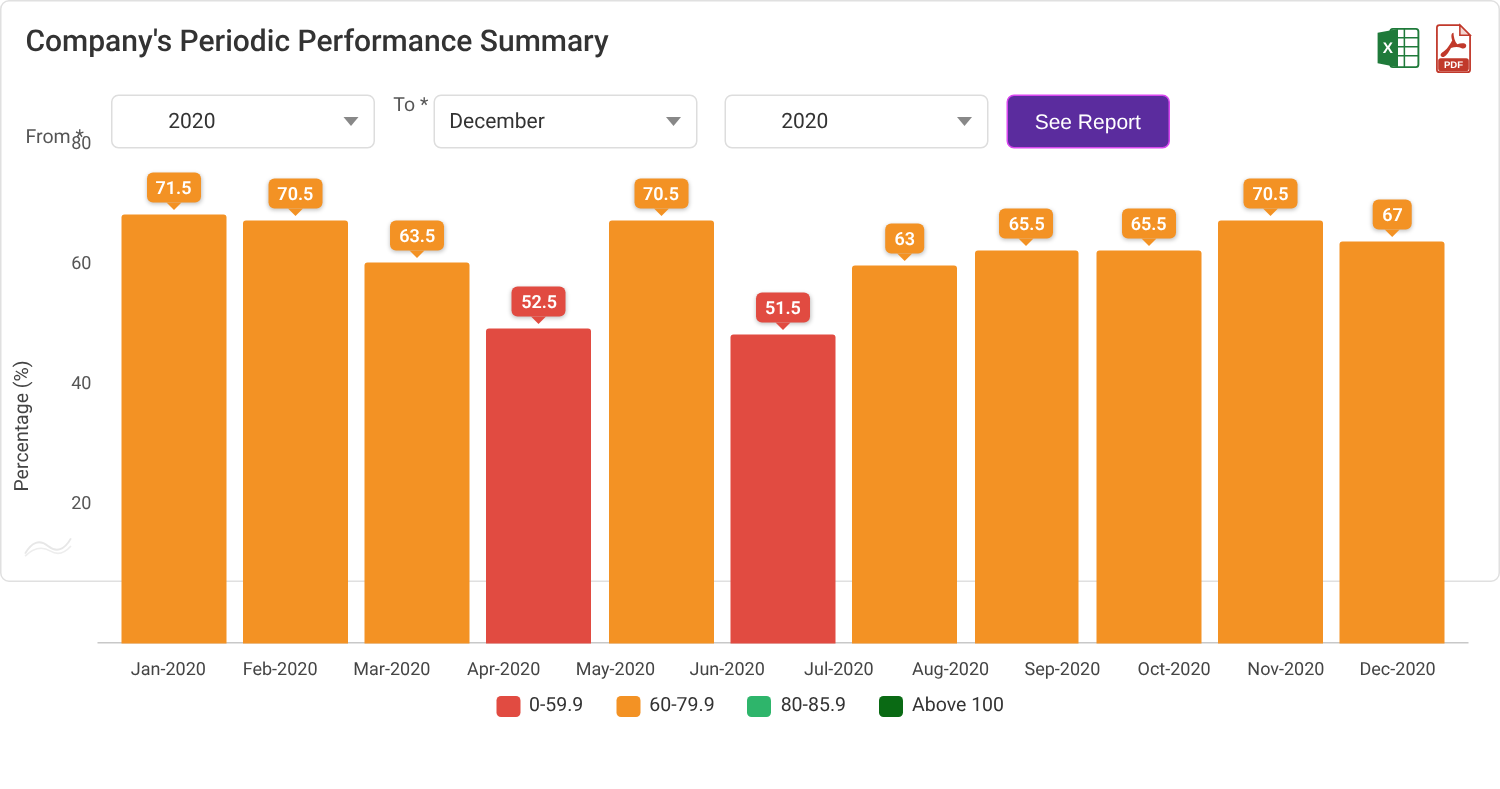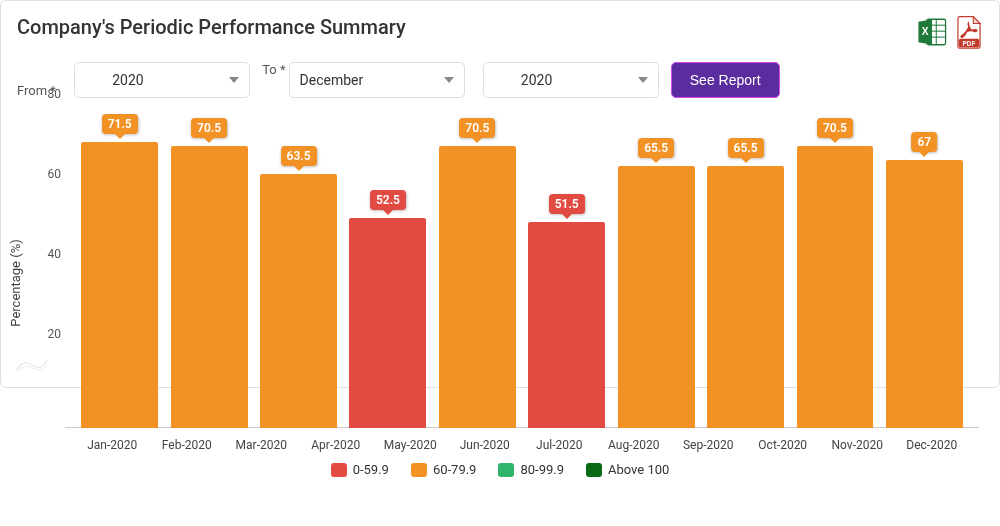--- a/index.html
+++ b/index.html
@@ -282,20 +282,25 @@
             <div class="bar orange" style="height: 88.125%;">
               <div class="bubble orange"><span>70.5</span></div>
             </div>
           </div>
           <div class="bar-slot">
             <div class="bar red" style="height: 64.375%;">
               <div class="bubble red"><span>51.5</span></div>
             </div>
           </div>
           <div class="bar-slot">
+            <div class="bar orange" style="height: 78.75%;">
+              <div class="bubble orange"><span>63</span></div>
+            </div>
+          </div>
+          <div class="bar-slot">
             <div class="bar orange" style="height: 81.875%;">
               <div class="bubble orange"><span>65.5</span></div>
             </div>
           </div>
           <div class="bar-slot">
             <div class="bar orange" style="height: 81.875%;">
               <div class="bubble orange"><span>65.5</span></div>
             </div>
           </div>
           <div class="bar-slot">
@@ -334,21 +339,21 @@
       <div class="lg-item">
         <div class="lg-swatch sw-red"></div>
         <span>0-59.9</span>
       </div>
       <div class="lg-item">
         <div class="lg-swatch sw-orange"></div>
         <span>60-79.9</span>
       </div>
       <div class="lg-item">
         <div class="lg-swatch sw-lgreen"></div>
-        <span>80-99.9</span>
+        <span>80-85.9</span>
       </div>
       <div class="lg-item">
         <div class="lg-swatch sw-dgreen"></div>
         <span>Above 100</span>
       </div>
     </div>
 
   <div class="ghost">
     <svg width="34" height="18" viewBox="0 0 40 20">
       <path d="M2 16 Q10 2 20 10 Q30 18 38 4" fill="none" stroke="#bbb" stroke-width="1.5"></path>

